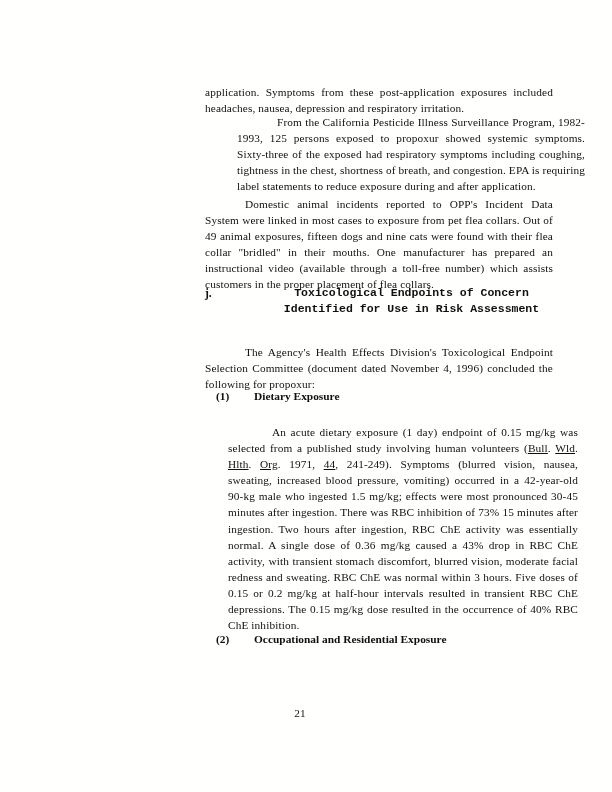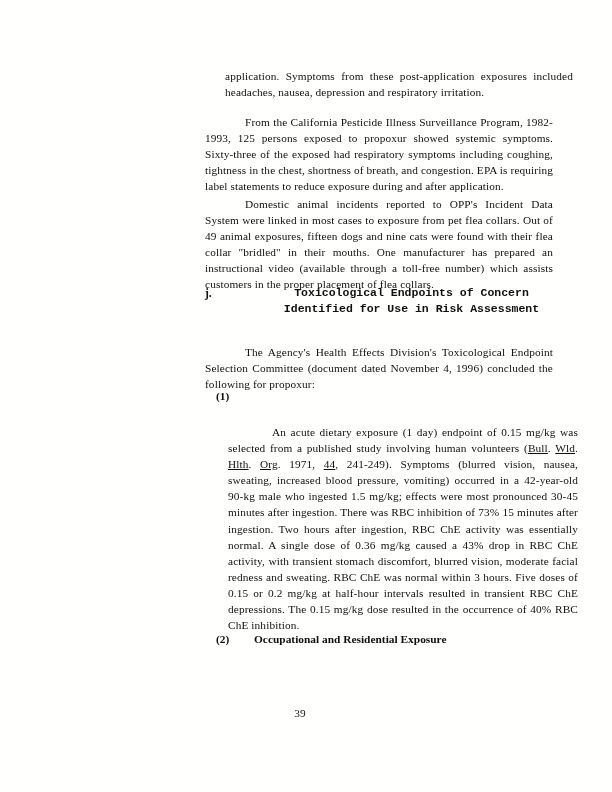--- a/index.html
+++ b/index.html
@@ -98,50 +98,51 @@
     text-align: center;
     font-size: 11.3px;
     color: #141414;
   }
 </style>
 </head>
 <body>
 
 <div id="page">
 
-  <div class="body-col" style="top:68px;margin-left:20px;">
+  <div class="body-col" style="top:84px;">
     <p class="para">application.  Symptoms from these post-application exposures included headaches, nausea, depression and respiratory irritation.</p>
   </div>
 
-  <div class="body-col" style="top:114px;">
+  <div class="body-col" style="top:114px;margin-left:32px;">
     <p class="para ind">From the California Pesticide Illness Surveillance Program, 1982-1993, 125 persons exposed to propoxur showed systemic symptoms.  Sixty-three of the exposed had respiratory symptoms including coughing, tightness in the chest, shortness of breath, and congestion.  EPA is requiring label statements to reduce exposure during and after application.</p>
   </div>
 
   <div class="body-col" style="top:196px;">
     <p class="para ind">Domestic animal incidents reported to OPP's Incident Data System were linked in most cases to exposure from pet flea collars.  Out of 49 animal exposures, fifteen dogs and nine cats were found with their flea collar "bridled" in their mouths.  One manufacturer has prepared an instructional video (available through a toll-free number) which assists customers in the proper placement of flea collars.</p>
   </div>
 
   <div class="head-row" style="top:285px;">
     <span class="lbl">j.</span>
     <span class="txt">Toxicological Endpoints of Concern Identified for Use in Risk Assessment</span>
   </div>
 
   <div class="body-col" style="top:344px;">
     <p class="para ind">The Agency's Health Effects Division's Toxicological Endpoint Selection Committee (document dated November 4, 1996) concluded the following for propoxur:</p>
   </div>
 
   <div class="subhead-row" style="top:388px;">
     <span class="lbl">(1)</span>
+    <span class="txt">Dietary Exposure</span>
   </div>
 
   <div class="indent-col" style="top:418px;">
     <p class="para ind-wide"><span>An acute dietary exposure (1 day) endpoint of 0.15 mg/kg was selected from a published study involving human volunteers (</span><span class="u">Bull</span><span>. </span><span class="u">Wld</span><span>. </span><span class="u">Hlth</span><span>. </span><span class="u">Org</span><span>. 1971, </span><span class="u">44</span><span>, 241-249).  Symptoms (blurred vision, nausea, sweating, increased blood pressure, vomiting) occurred in a 42-year-old 90-kg male who ingested 1.5 mg/kg; effects were most pronounced 30-45 minutes after ingestion.  There was RBC inhibition of 73% 15 minutes after ingestion.  Two hours after ingestion, RBC ChE activity was essentially normal.  A single dose of 0.36 mg/kg caused a 43% drop in RBC ChE activity, with transient stomach discomfort, blurred vision, moderate facial redness and sweating.  RBC ChE was normal within 3 hours.  Five doses of 0.15 or 0.2 mg/kg at half-hour intervals resulted in transient RBC ChE depressions.  The 0.15 mg/kg dose resulted in the occurrence of 40% RBC ChE inhibition.</span></p>
   </div>
 
   <div class="subhead-row" style="top:631px;">
     <span class="lbl">(2)</span>
     <span class="txt">Occupational and Residential Exposure</span>
   </div>
 
 
-  <div class="pagenum" style="top:707px;">39</div>
+  <div class="pagenum" style="top:707px;">21</div>
 
 </div>
 
 </body></html>

